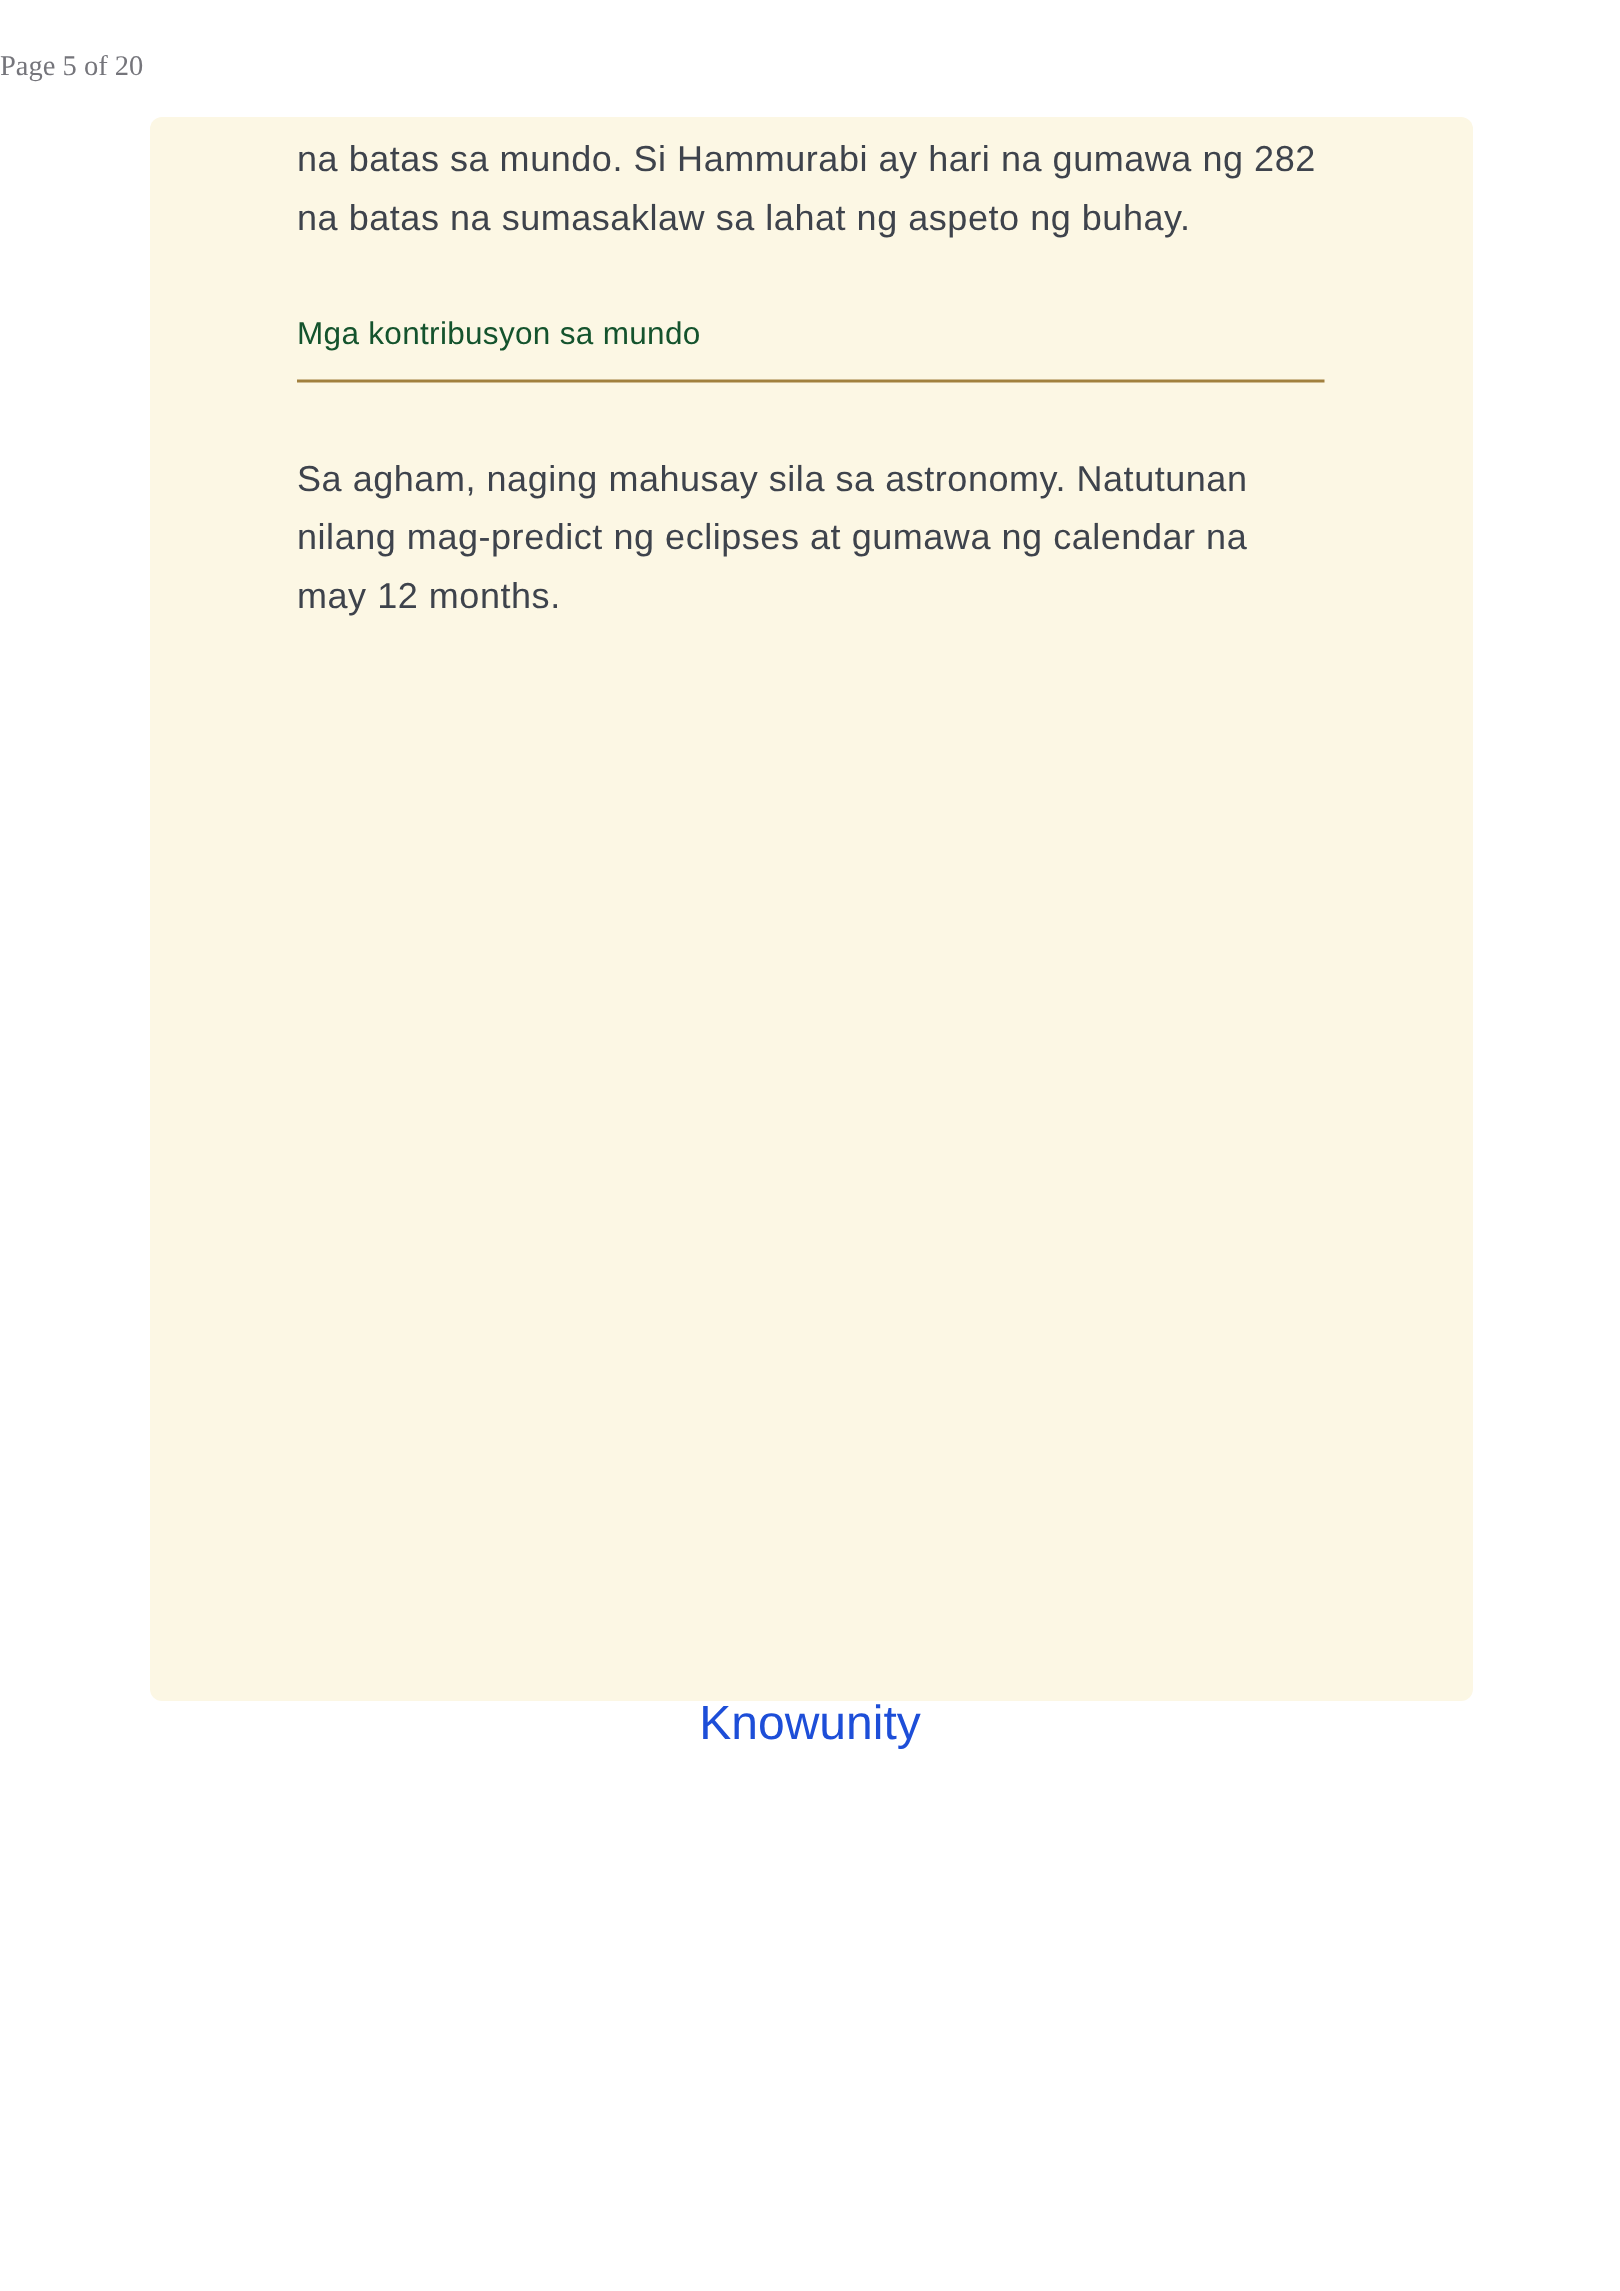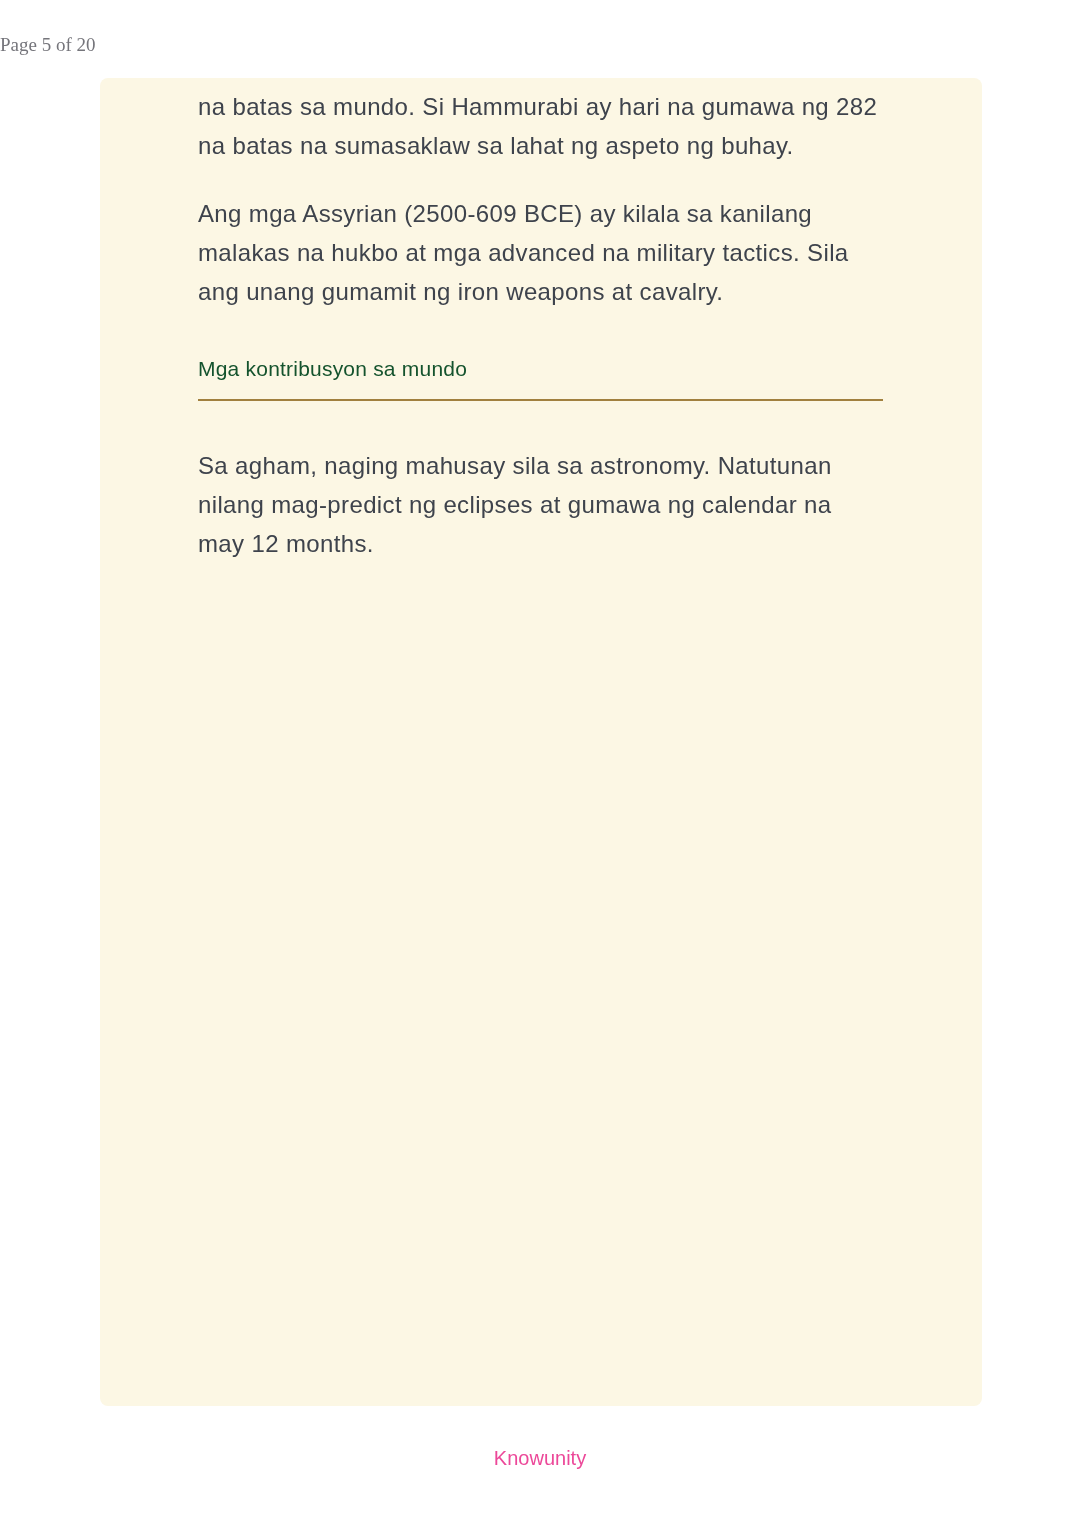--- a/index.html
+++ b/index.html
@@ -19,21 +19,21 @@
     padding: 34px 100px 0 0;
     text-align: left;
     font-family: "Liberation Serif", "DejaVu Serif", serif;
     font-size: 19px;
     line-height: 22px;
     color: #75757b;
   }
   .sheet {
     margin: 22px 0 0 100px;
     width: 882px;
-    height: 1328px;
+    height: 1056px;
     background: #fcf7e4;
     border-radius: 8px;
     padding: 9px 99px 0 98px;
   }
   .sheet p.body-text {
     margin: 0 0 29px 0;
     font-size: 24px;
     line-height: 39px;
     letter-spacing: 0.015em;
     color: #3e434c;
@@ -46,37 +46,35 @@
     letter-spacing: 0.01em;
     color: #14532d;
   }
   .section-rule {
     border: none;
     border-top: 2px solid #a1803e;
     margin: 14px 0 45px 0;
     width: 100%;
   }
   .footer {
-    margin-top: 38px;
     text-align: center;
-    font-size: 20px;
+    font-size: 32px;
     line-height: 28px;
-    color: #ec4899;
+    color: #1d4ed8;
   }
 </style>
 </head>
 <body>
 
 <div class="page-meta">Page 5 of 20</div>
 
 <div class="sheet">
 
   <p class="body-text">na batas sa mundo. Si Hammurabi ay hari na gumawa ng 282 na batas na sumasaklaw sa lahat ng aspeto ng buhay.</p>
 
-  <p class="body-text">Ang mga Assyrian (2500-609 BCE) ay kilala sa kanilang malakas na hukbo at mga advanced na military tactics. Sila ang unang gumamit ng iron weapons at cavalry.</p>
 
 
   <h2 class="section-heading">Mga kontribusyon sa mundo</h2>
 
   <hr class="section-rule">
 
 
 
 
   <p class="body-text">Sa agham, naging mahusay sila sa astronomy. Natutunan nilang mag-predict ng eclipses at gumawa ng calendar na may 12 months.</p>

